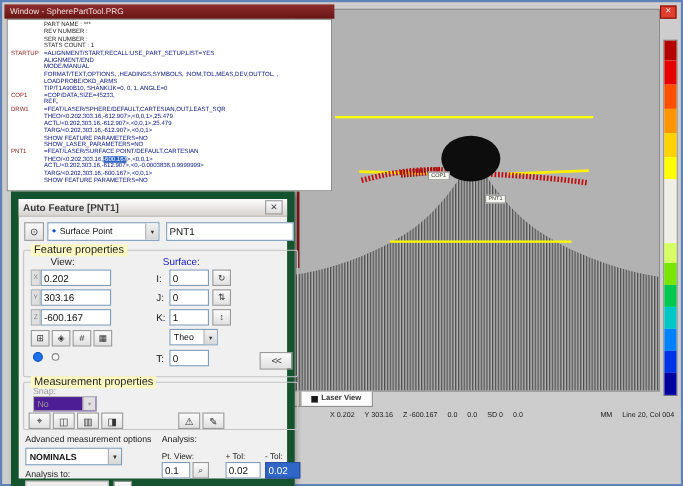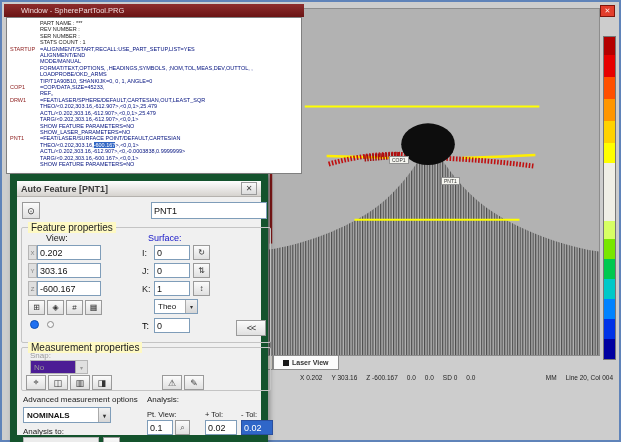--- a/index.html
+++ b/index.html
@@ -2,21 +2,21 @@
 <html><head>
 <meta charset="utf-8">
 <style>
   *{margin:0;padding:0;box-sizing:border-box;font-family:"Liberation Sans",sans-serif}
   html,body{width:621px;height:442px}
   body{position:relative;overflow:hidden;background:#9aa0a8}
   .win{position:absolute;inset:0;background:#cdcdcd;border:2px solid #5f83b9}
 
   
   .titlebar{position:absolute;left:2px;top:2px;width:300px;height:13px;z-index:4;
-    background:linear-gradient(#8e2d2d,#6a1414);color:#f0dcdc;font-size:7.5px;line-height:13px;padding-left:17px;white-space:nowrap}
+    background:linear-gradient(#8e2d2d,#6a1414);color:#f0dcdc;font-size:7.5px;line-height:13px;padding-left:5px;white-space:nowrap}
   .win-close{position:absolute;right:4px;top:3px;width:15px;height:12px;z-index:6;background:#e23e2d;border:1px solid #7e150c;color:#ffe9e6;font-size:7px;line-height:10px;text-align:center}
 
   
   .editor{position:absolute;left:4px;top:15px;width:296px;height:157px;background:#fff;border:1px solid #808080;z-index:3;overflow:hidden;padding:2px 0 0 3px}
   .code-line{display:flex;font-family:"DejaVu Sans Mono",monospace;font-size:5.5px;line-height:6.4px;white-space:pre}
   .code-line .lab{width:30px;flex:0 0 auto;color:#8b1a1a}
   .code-line .txt{color:#00107e}
   .code-line.hdr .txt{color:#222}
   .sel{background:#3166c4;color:#fff}
 
@@ -204,20 +204,25 @@
       </div>
   </div>
 
   <div class="dialog">
     <div class="dlg-title">
       <span>Auto Feature [PNT1]</span>
       <div class="dlg-close">✕</div>
     </div>
 
     <div class="btn feat-icon-btn">⊙</div>
+    <div class="combo feat-combo">
+      <span class="combo-point">●</span>
+      <span class="ctext">Surface Point</span>
+      <span class="arw">▾</span>
+    </div>
     <input class="fld feat-name" value="PNT1" style="">
 
     <div class="gbox gb1">
       <span class="legend">Feature properties</span>
       <span class="point-label">View:</span>
       <span class="surface-label">Surface:</span>
       <div class="axis-rows">
           <div class="axrow">
             <div class="axtab">X</div>
             <input class="fld axin" value="0.202" style="">

